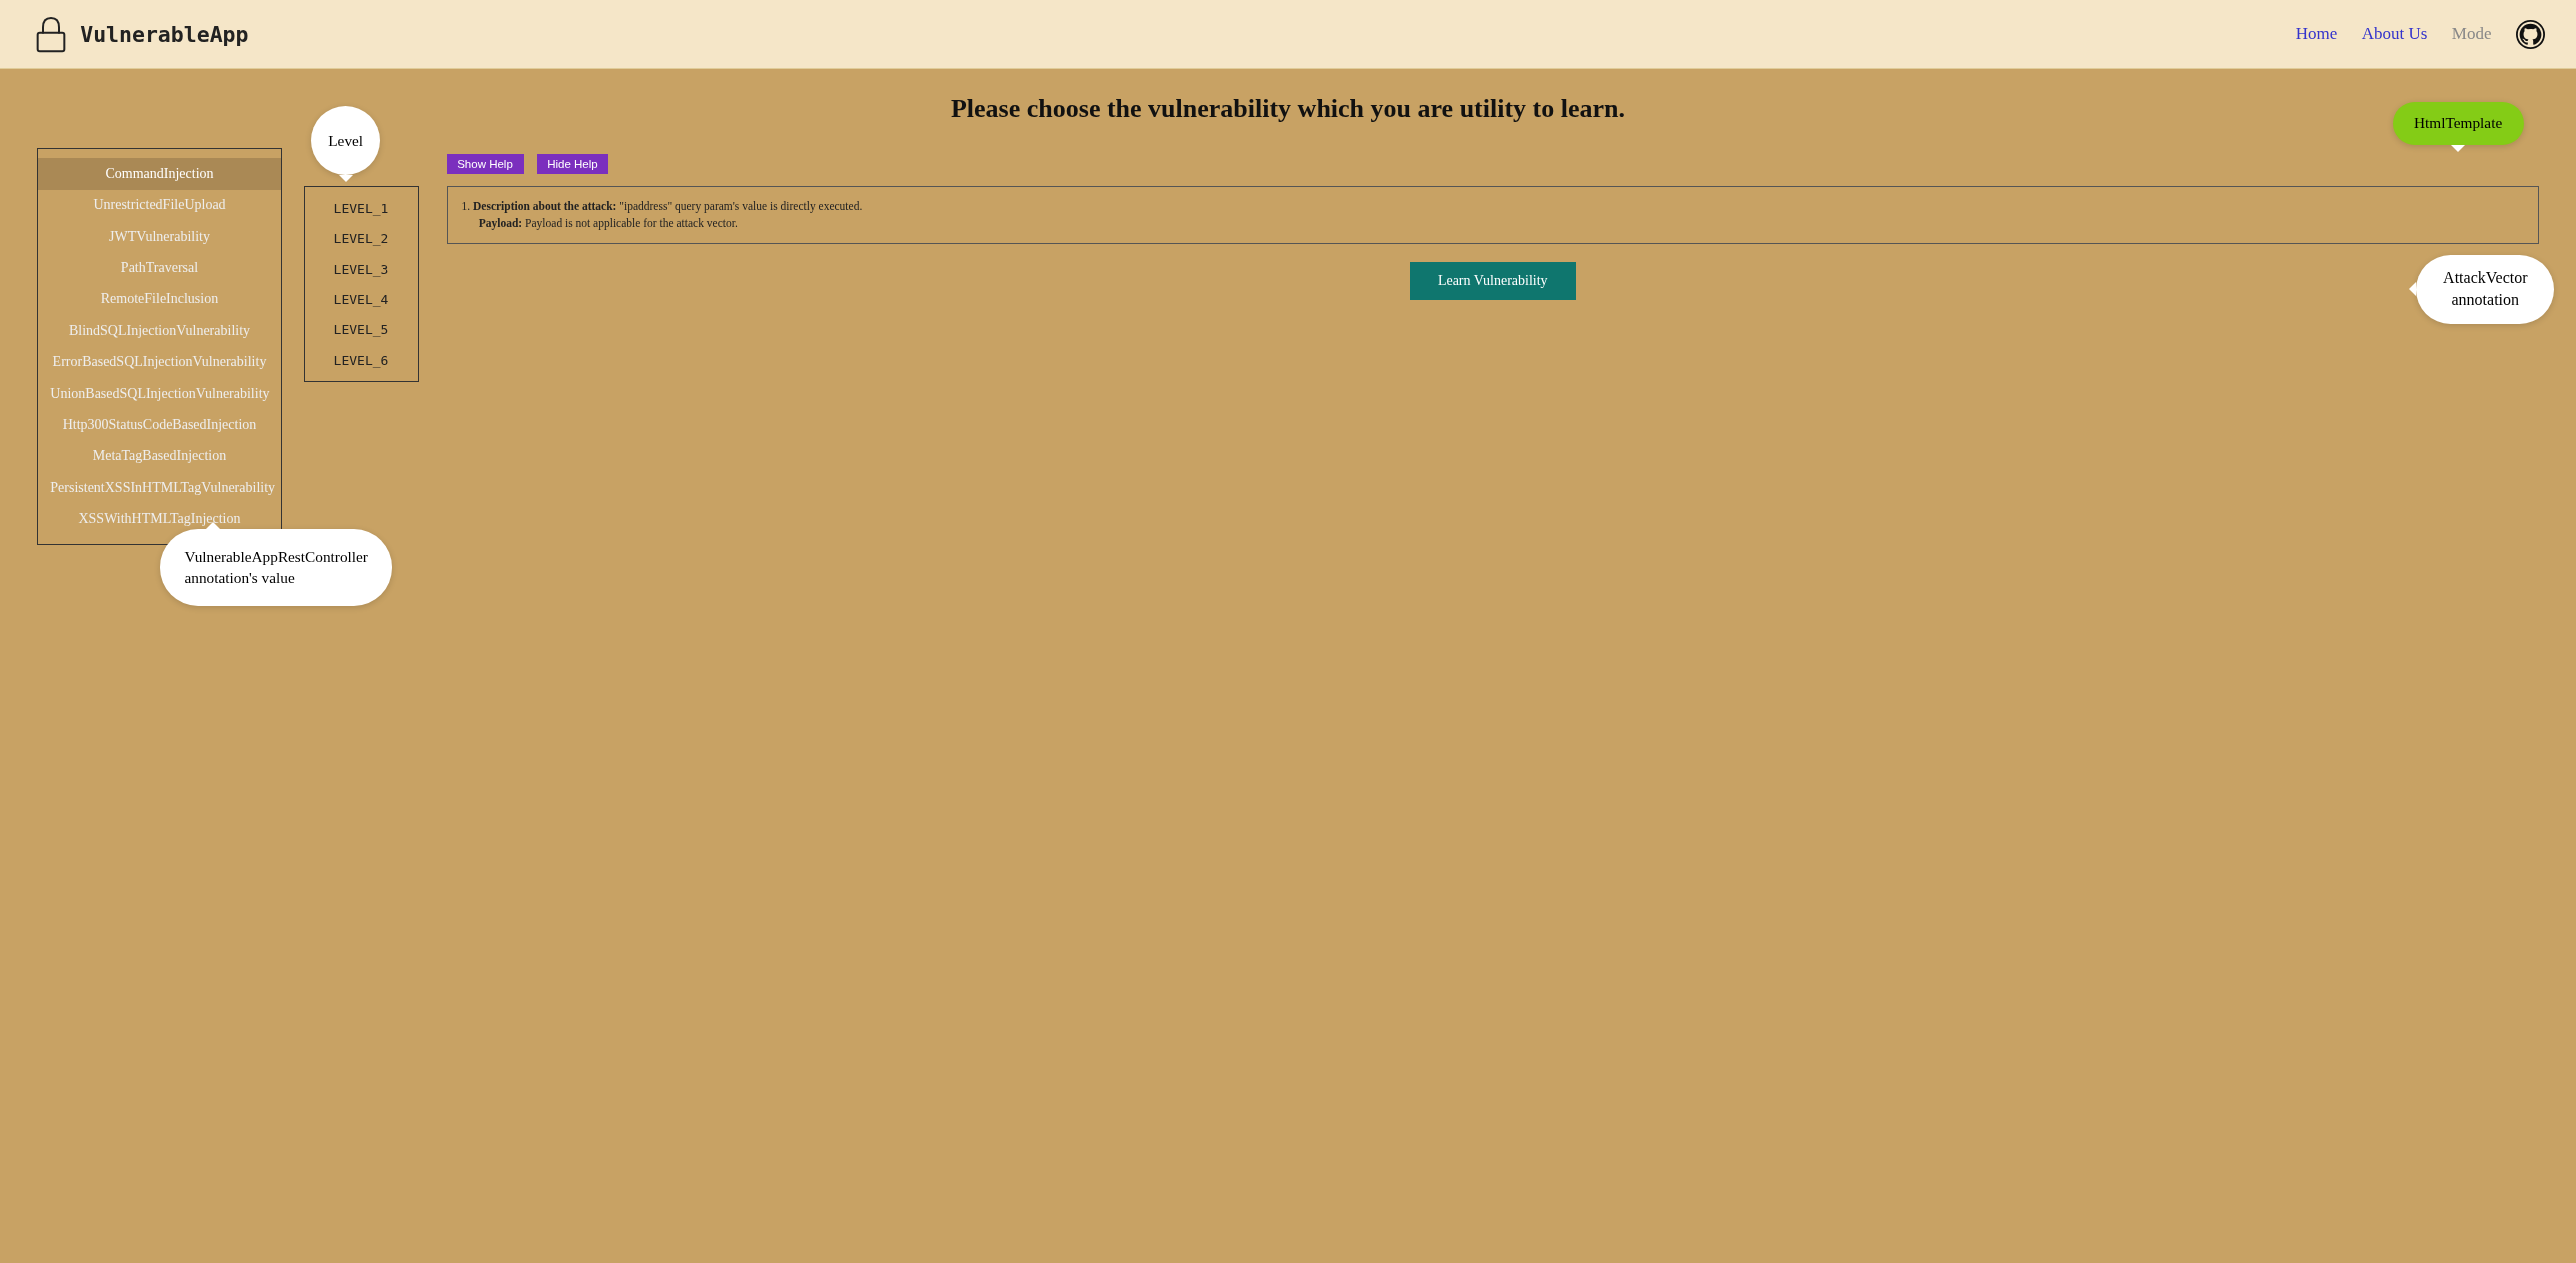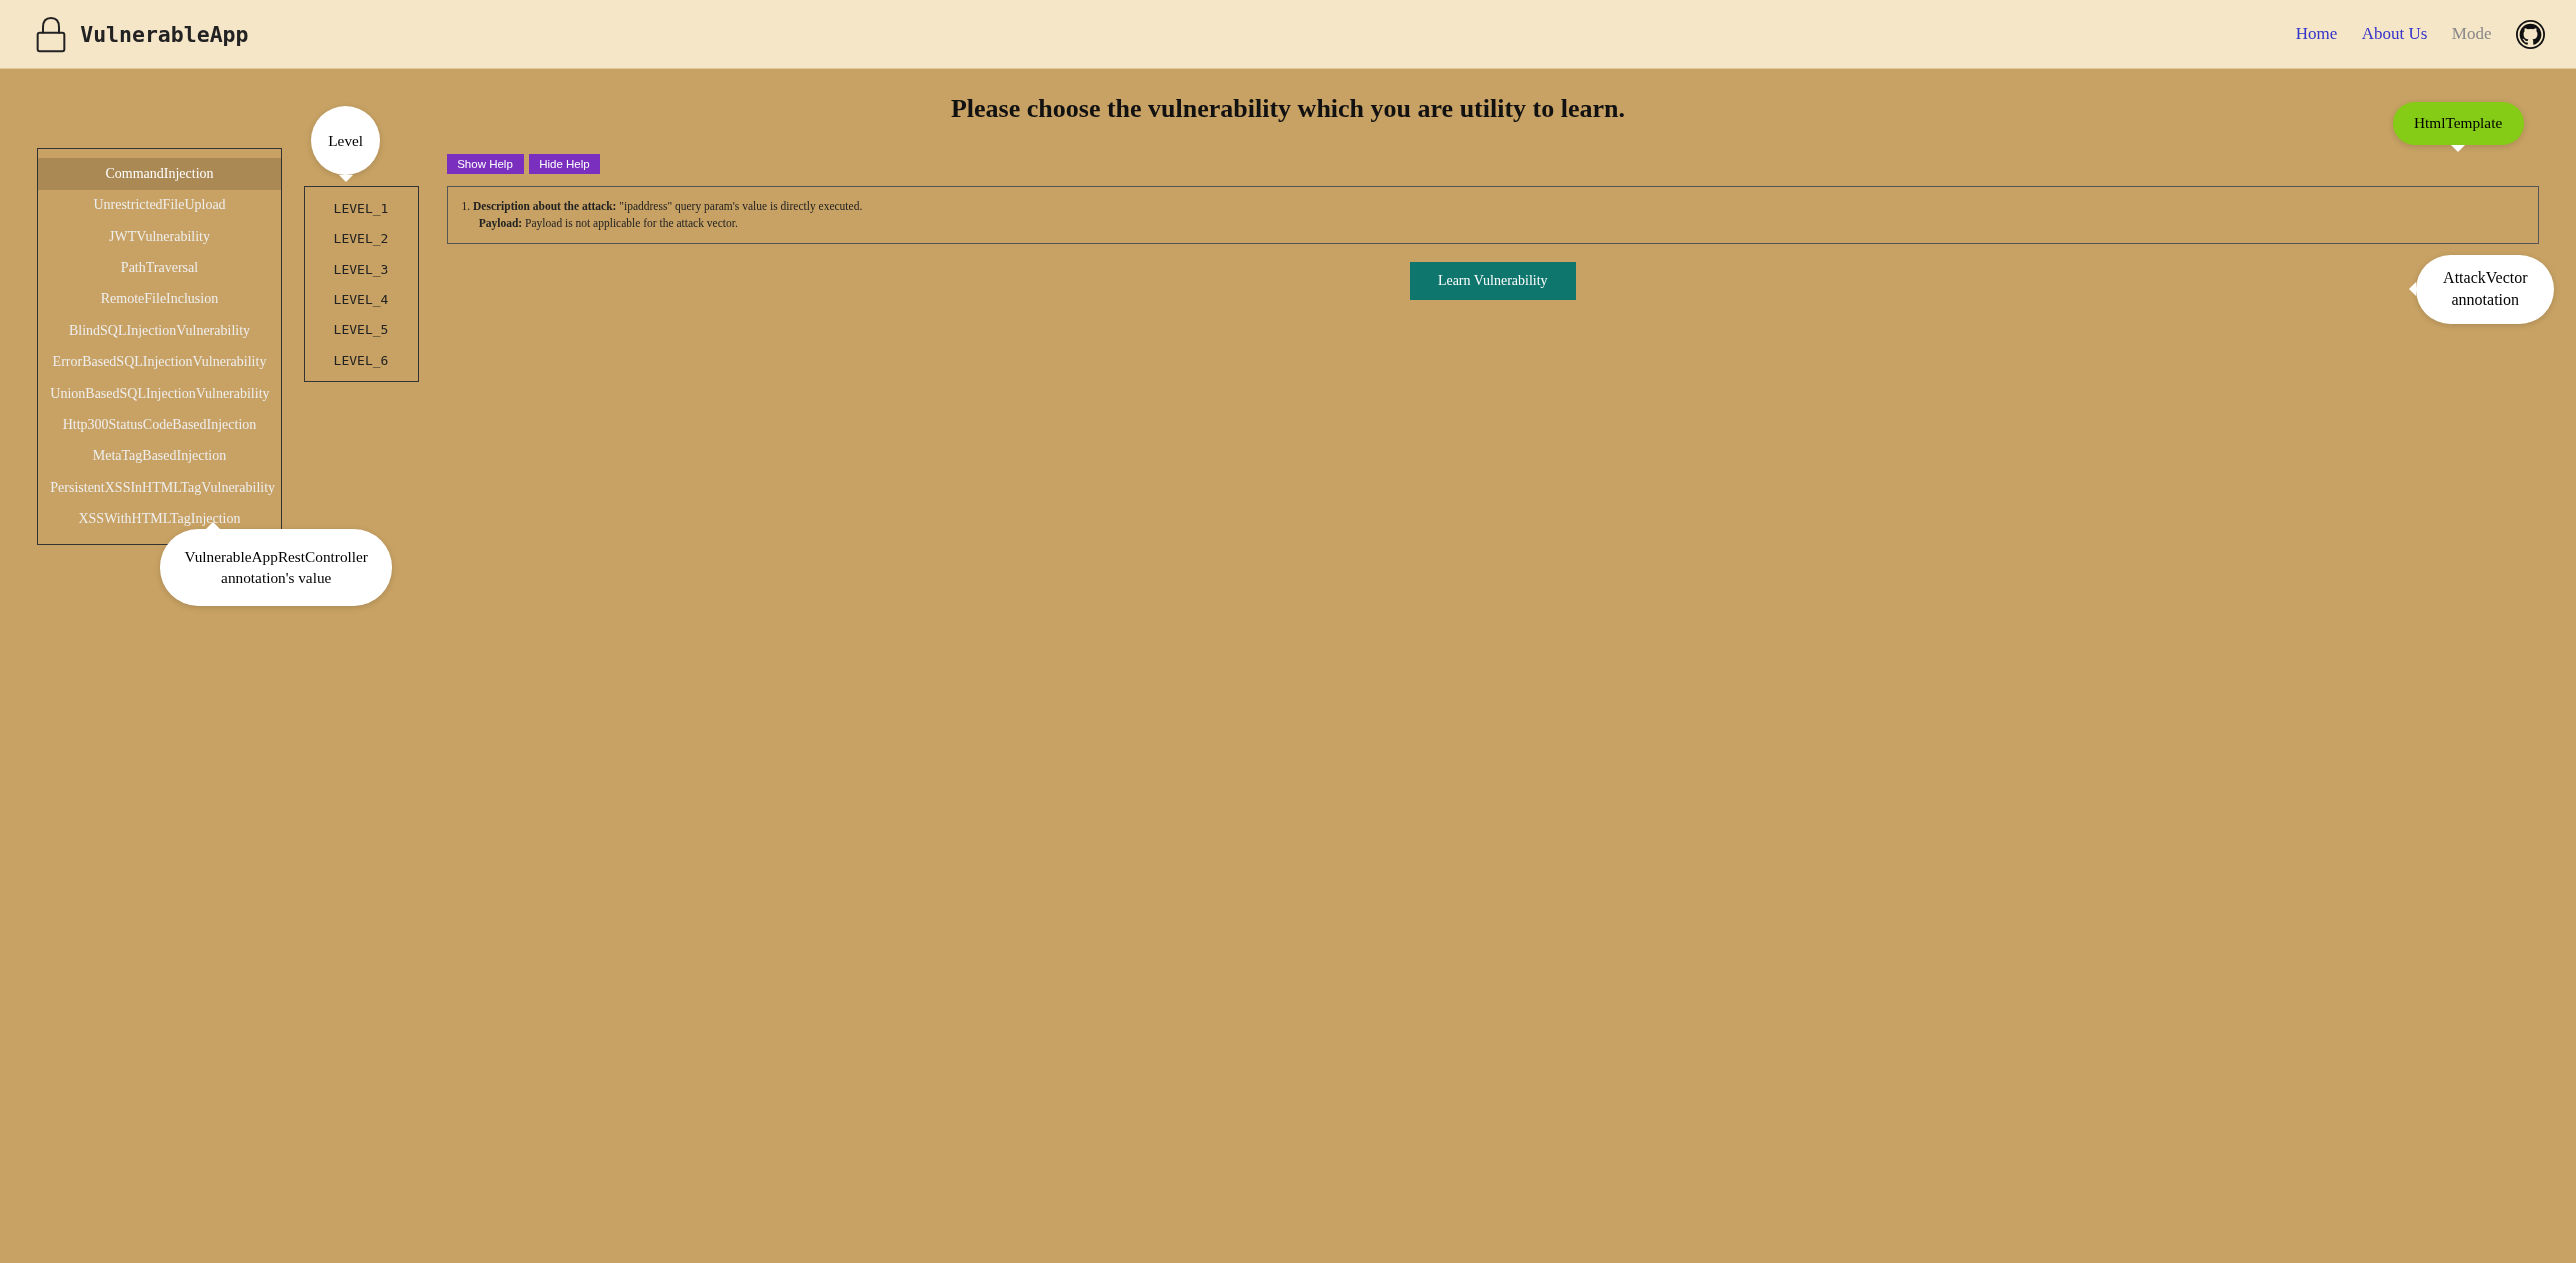--- a/index.html
+++ b/index.html
@@ -212,21 +212,21 @@
       border: none;
       padding: 4.6px 12.3px;
       font-size: 12.3px;
       cursor: pointer;
       font-weight: normal;
     }
 
     
     .help-controls {
       display: flex;
-      gap: 5px;
+      gap: 13px;
       margin-top: 6.1px;
     }
     .show-help-btn {
       background: #7b2fbe;
       color: white;
       border: none;
       padding: 3.8px 10.7px;
       font-size: 11.5px;
       cursor: pointer;
     }
@@ -295,21 +295,20 @@
       background: white;
       border-radius: 38px;
       padding: 17px 24.5px;
       font-size: 15.3px;
       font-weight: normal;
       position: absolute;
       bottom: -61px;
       left: 123px;
       box-shadow: 0 1.5px 6.1px rgba(0,0,0,0.15);
       min-width: 184px;
-      text-align: center;
       line-height: 1.4;
       z-index: 10;
       margin-top: 48px;
     }
     .rest-controller-bubble::before {
       content: '';
       position: absolute;
       top: -14px;
       left: 46px;
       border: 7.7px solid transparent;

